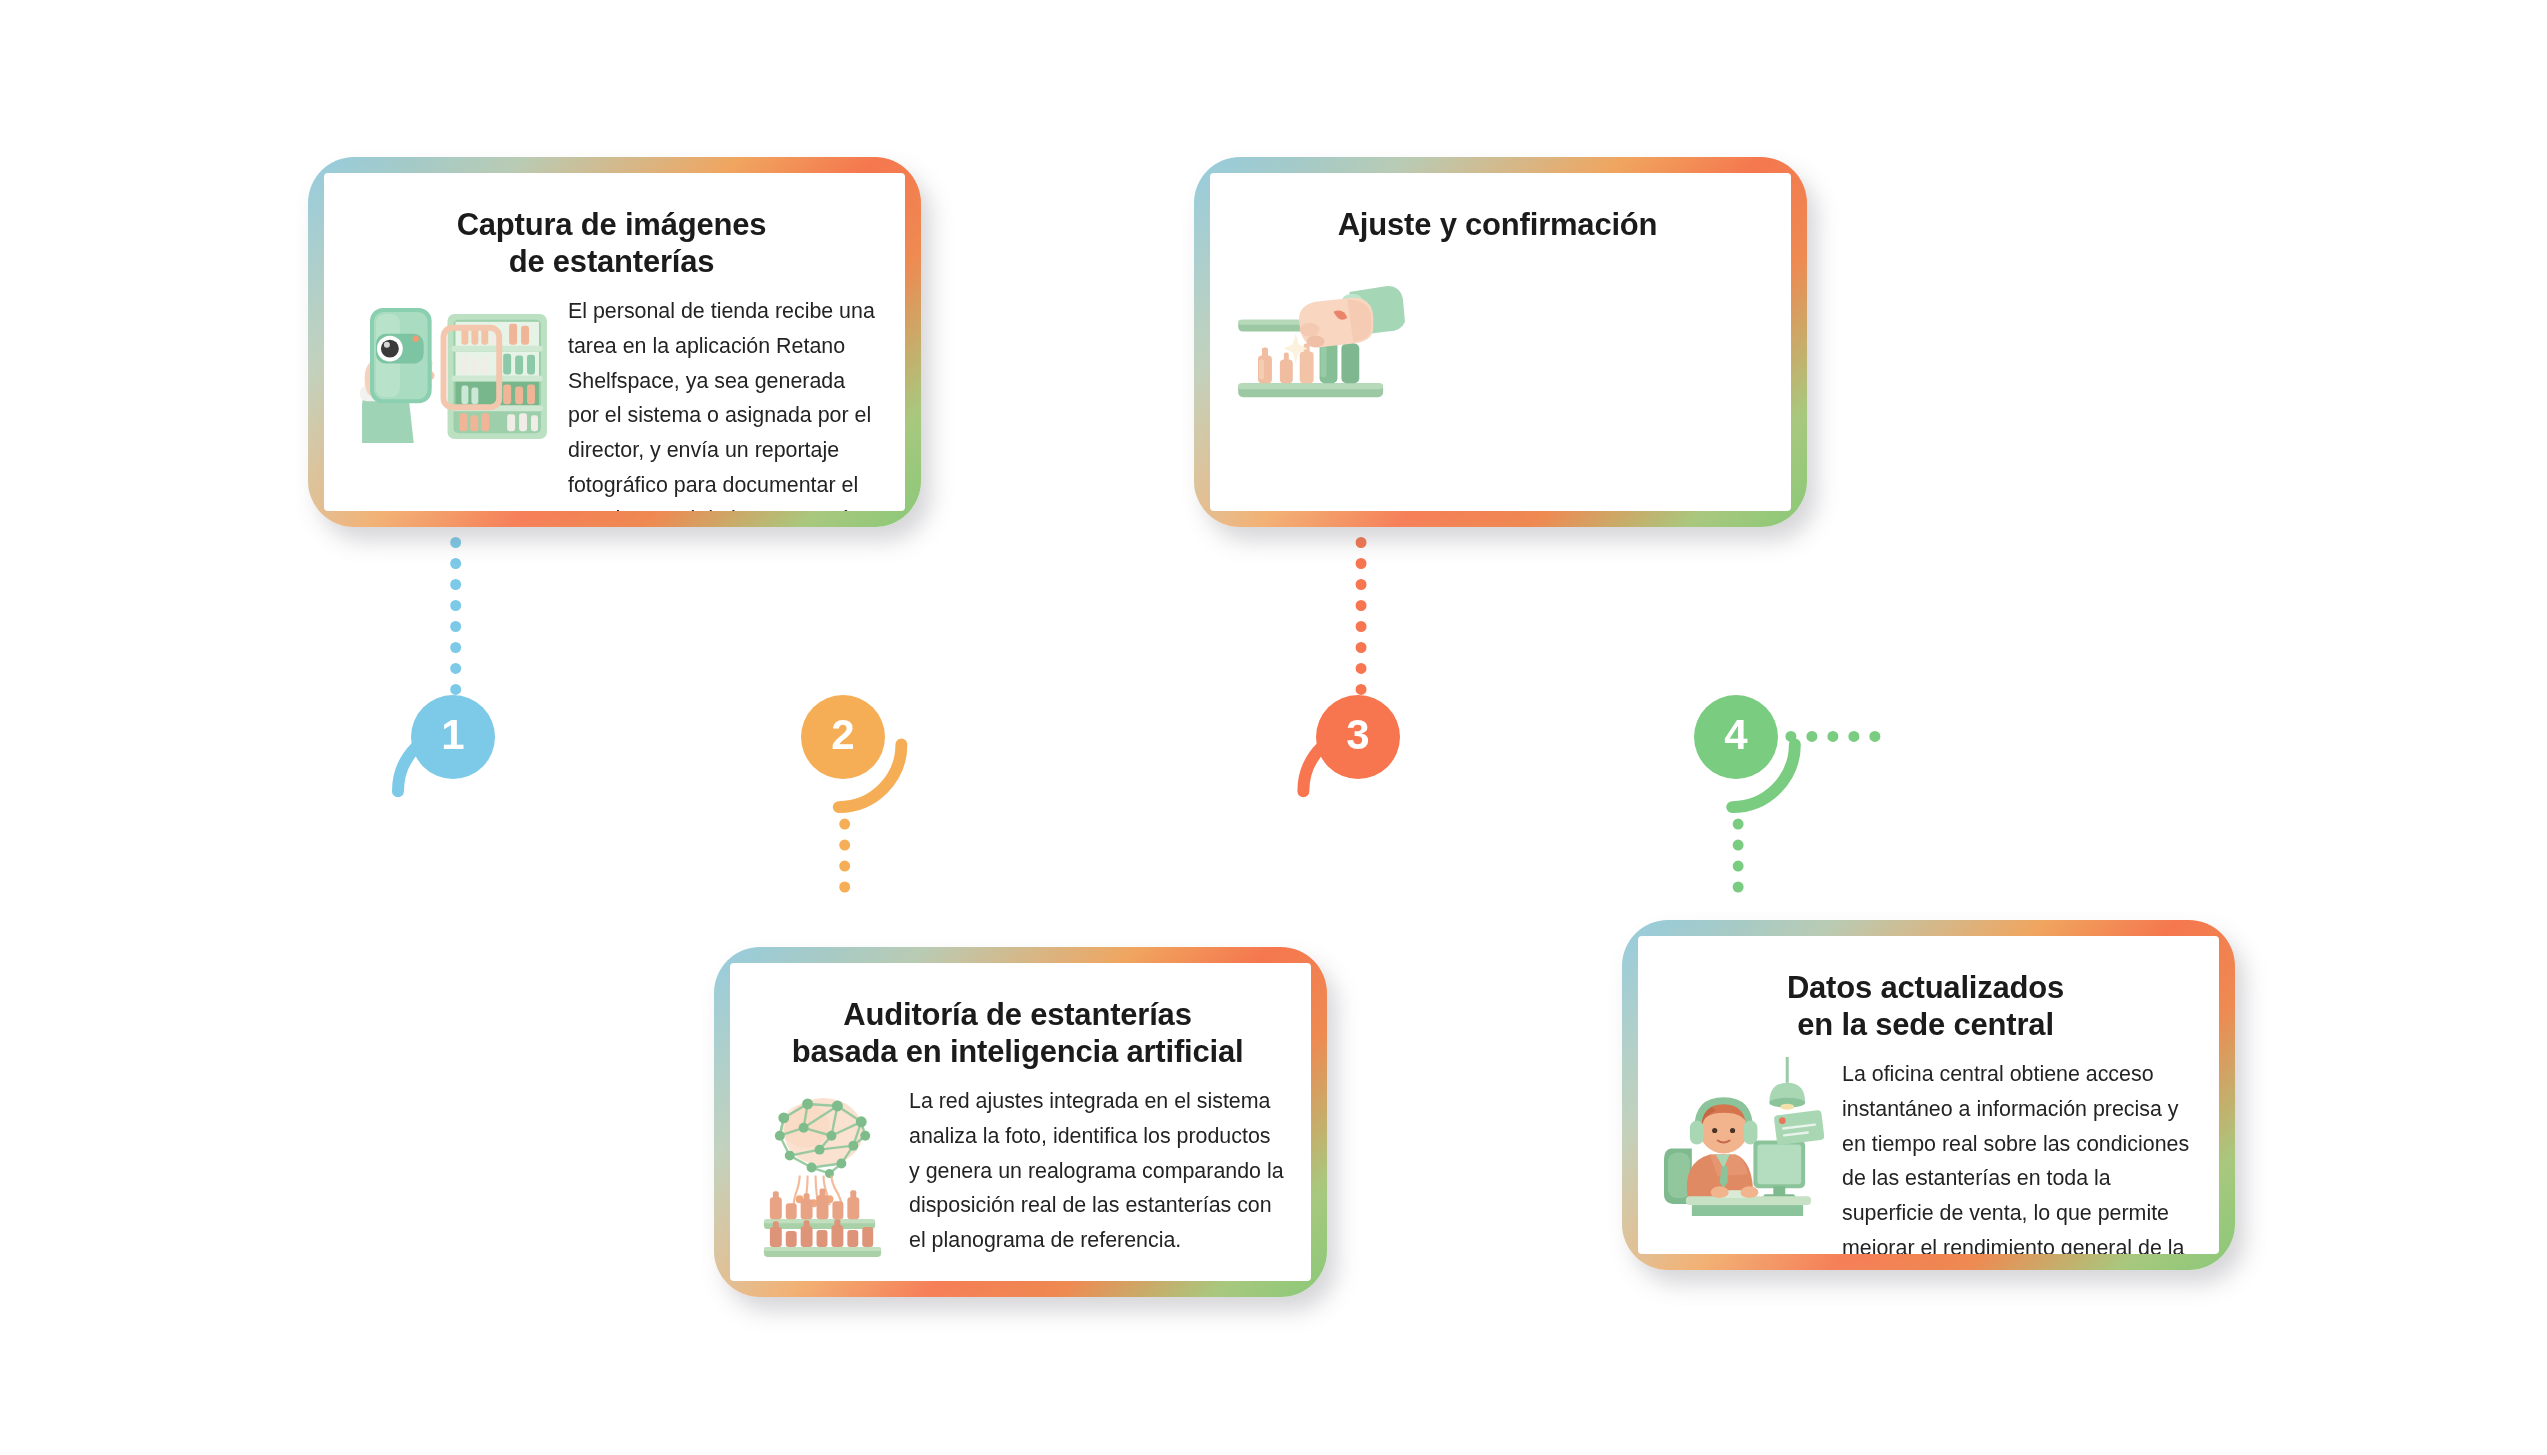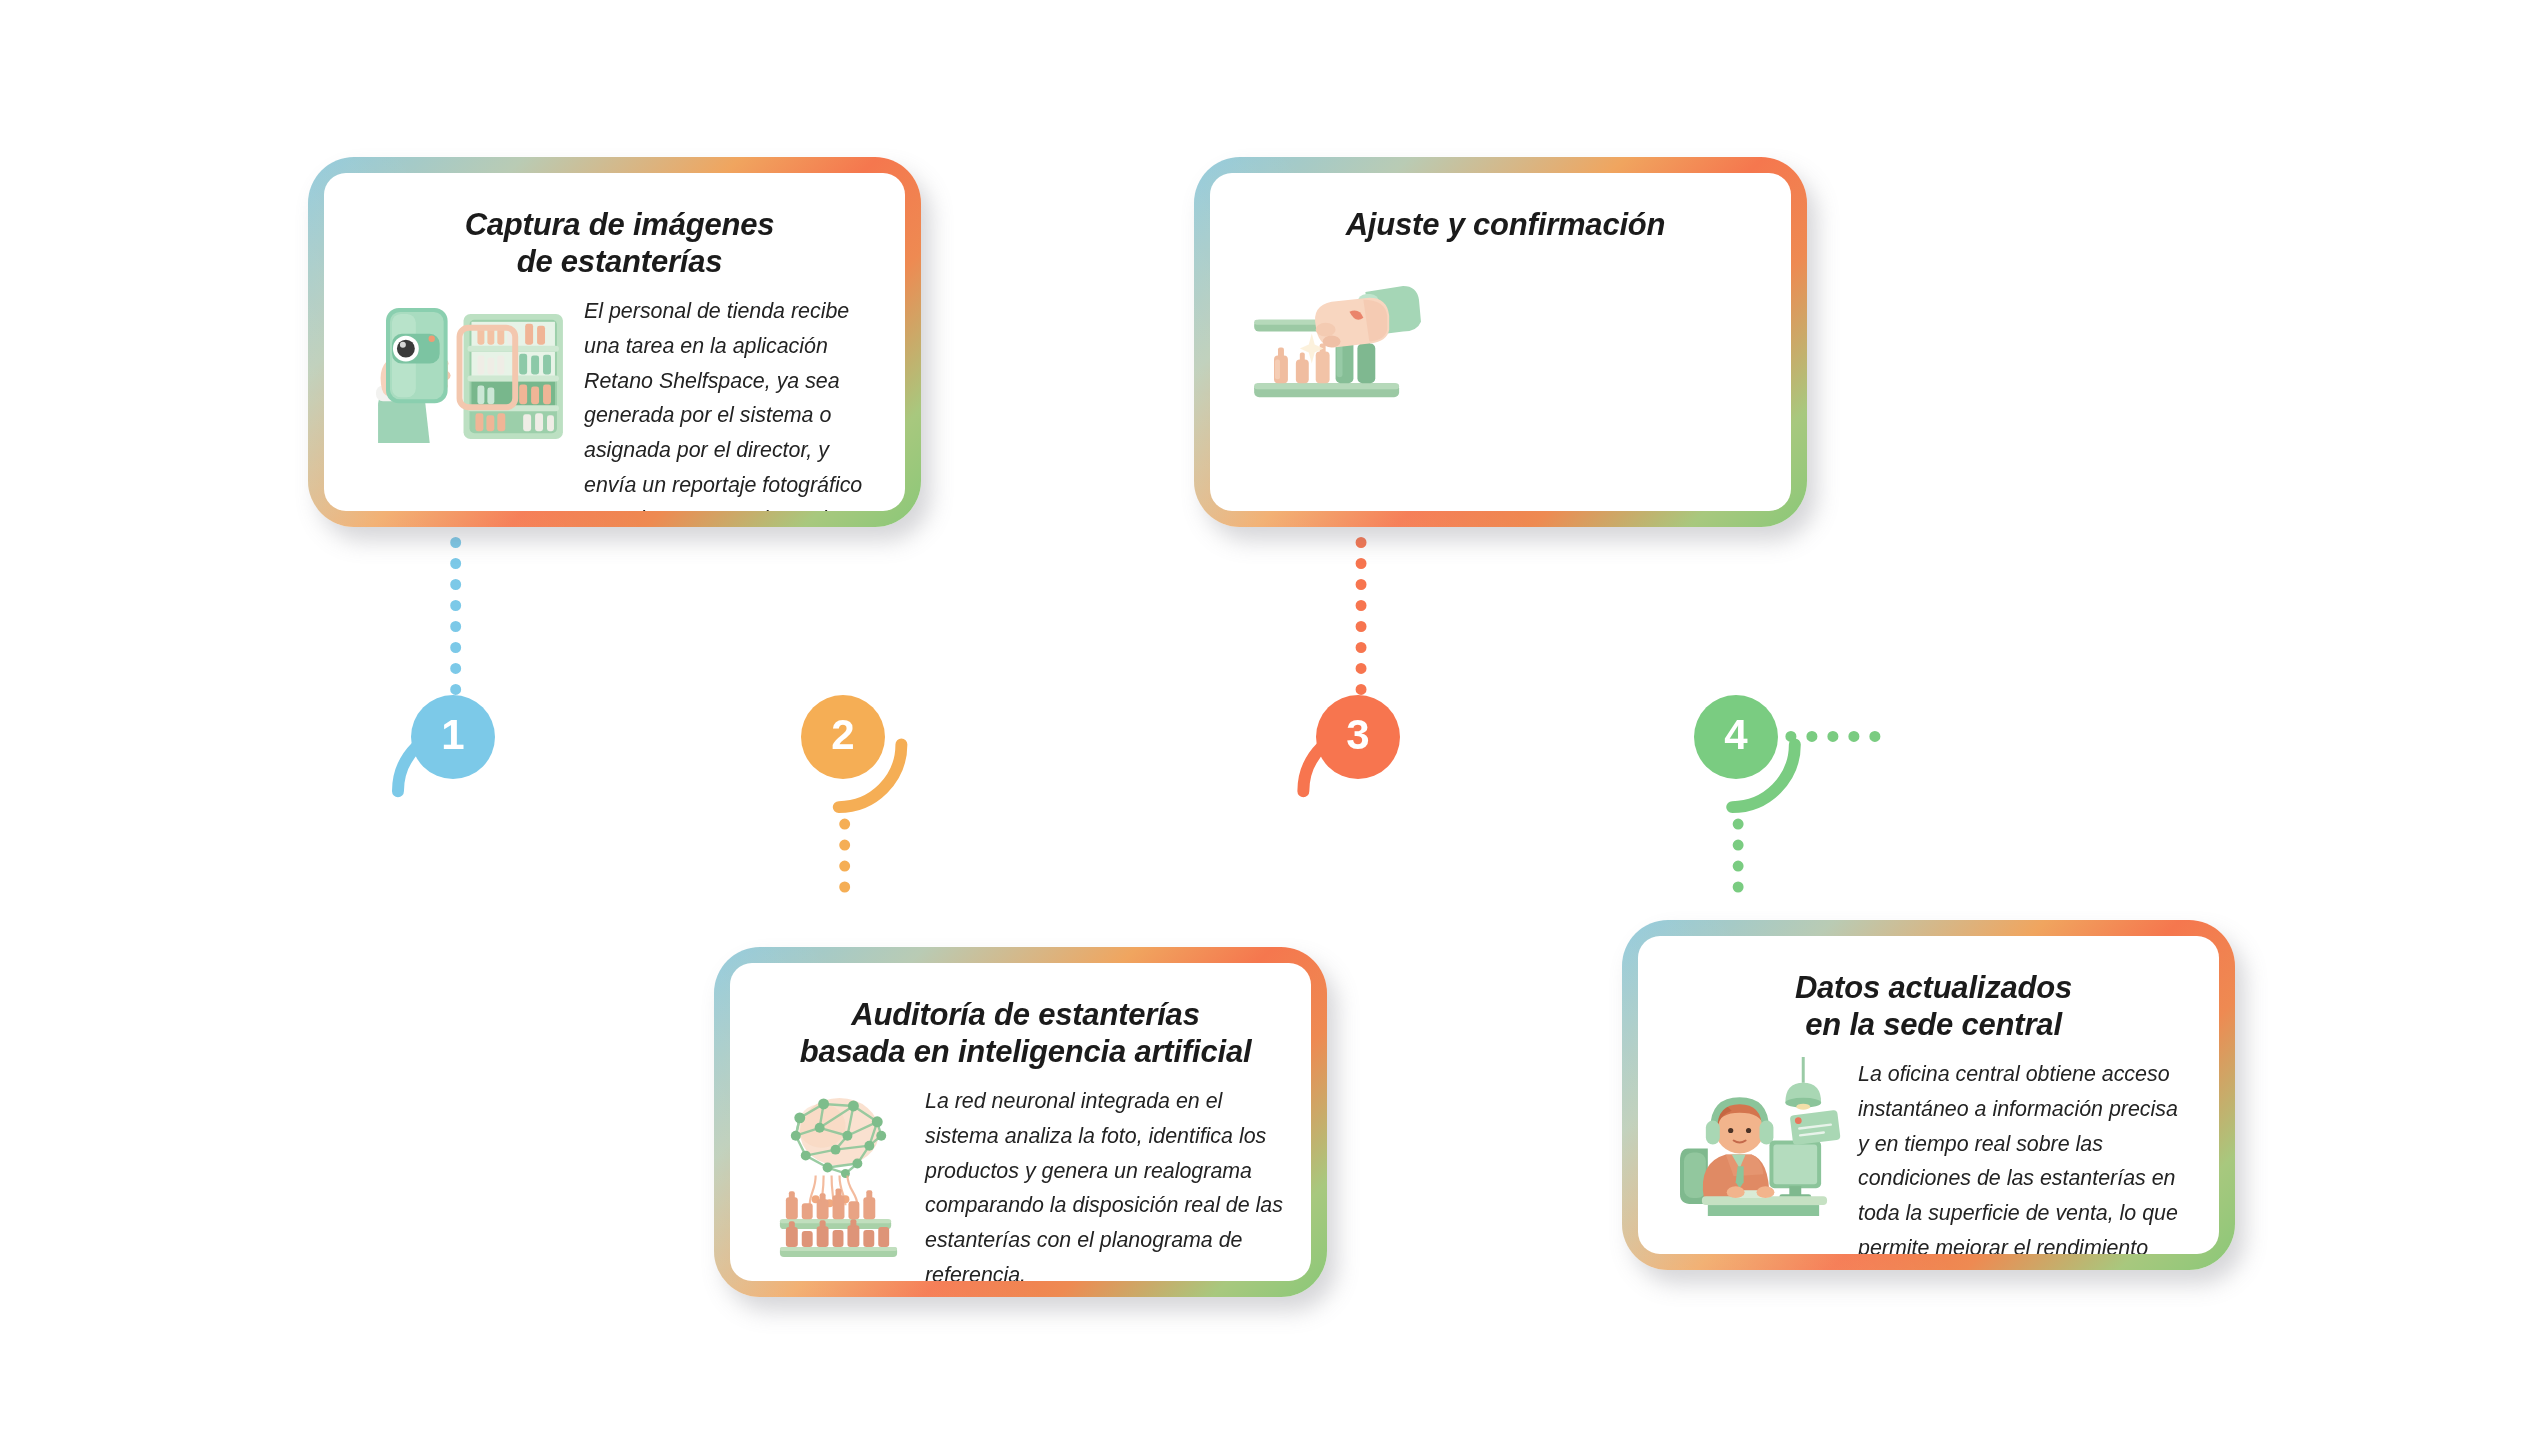--- a/index.html
+++ b/index.html
@@ -28,25 +28,24 @@
     position:absolute;left:0;top:0;right:0;bottom:0;
     border-radius:46px;
     background:
       linear-gradient(58deg, rgba(255,255,255,.18) 0%, rgba(255,255,255,0) 40%);
     pointer-events:none;
   }
   .card-inner{
     position:relative;
     width:100%;height:100%;
     background:#fff;
-    border-radius:22px;
+    border-radius:4px;
     box-sizing:border-box;
-    padding:20px 26px 20px 36px;
+    padding:20px 26px 20px 20px;
     overflow:hidden;
-    font-style:italic;
   }
   .card-title{
     text-align:center;
     font-weight:700;
     font-size:31px;
     line-height:1.18;
     color:#1b1b1b;
     letter-spacing:-0.2px;
     margin:14px 6px 0 6px;
     white-space:pre-line;
@@ -342,21 +341,21 @@
               <rect x="51" y="143" width="12" height="21" rx="3"></rect>
               <rect x="54" y="137" width="6" height="8" rx="2"></rect>
               <rect x="67" y="147" width="11" height="17" rx="3"></rect>
               <rect x="82" y="142" width="12" height="22" rx="3"></rect>
               <rect x="85" y="136" width="6" height="8" rx="2"></rect>
               <rect x="98" y="147" width="11" height="17" rx="3"></rect>
               <rect x="113" y="144" width="11" height="20" rx="3"></rect>
             </g>
           </svg>
         </div>
-        <div class="card-text">La red neuronal integrada en el sistema analiza la foto, identifica los productos y genera un realograma comparando la disposición real de las estanterías con el planograma de referencia.</div>
+        <div class="card-text">La red ajustes integrada en el sistema analiza la foto, identifica los productos y genera un realograma comparando la disposición real de las estanterías con el planograma de referencia.</div>
       </div>
     </div>
   </div>
 
   <div class="card" style="left:1622px;top:920px;width:613px;height:350px;">
     <div class="card-inner">
       <div class="card-title">Datos actualizados
 en la sede central</div>
       <div class="card-body">
         <div class="card-art">

